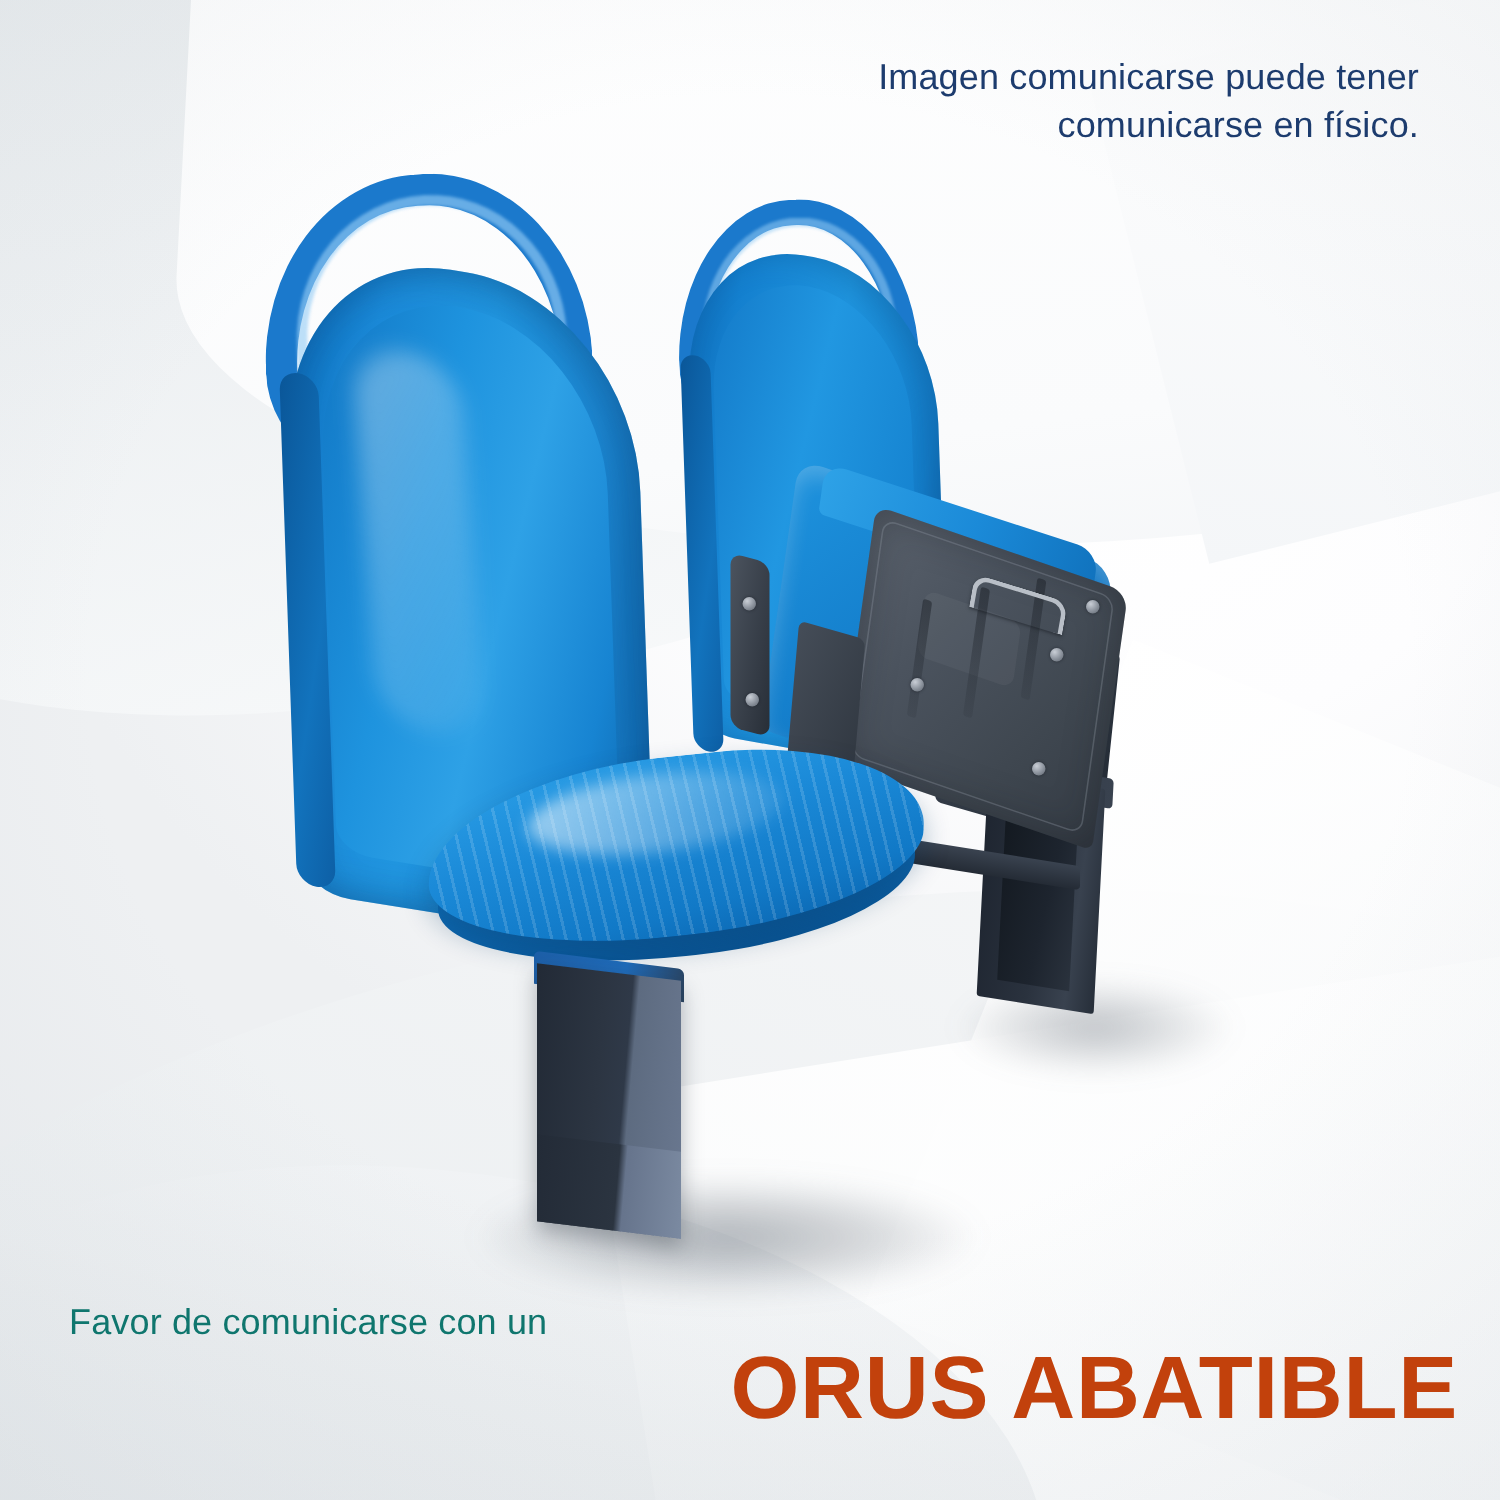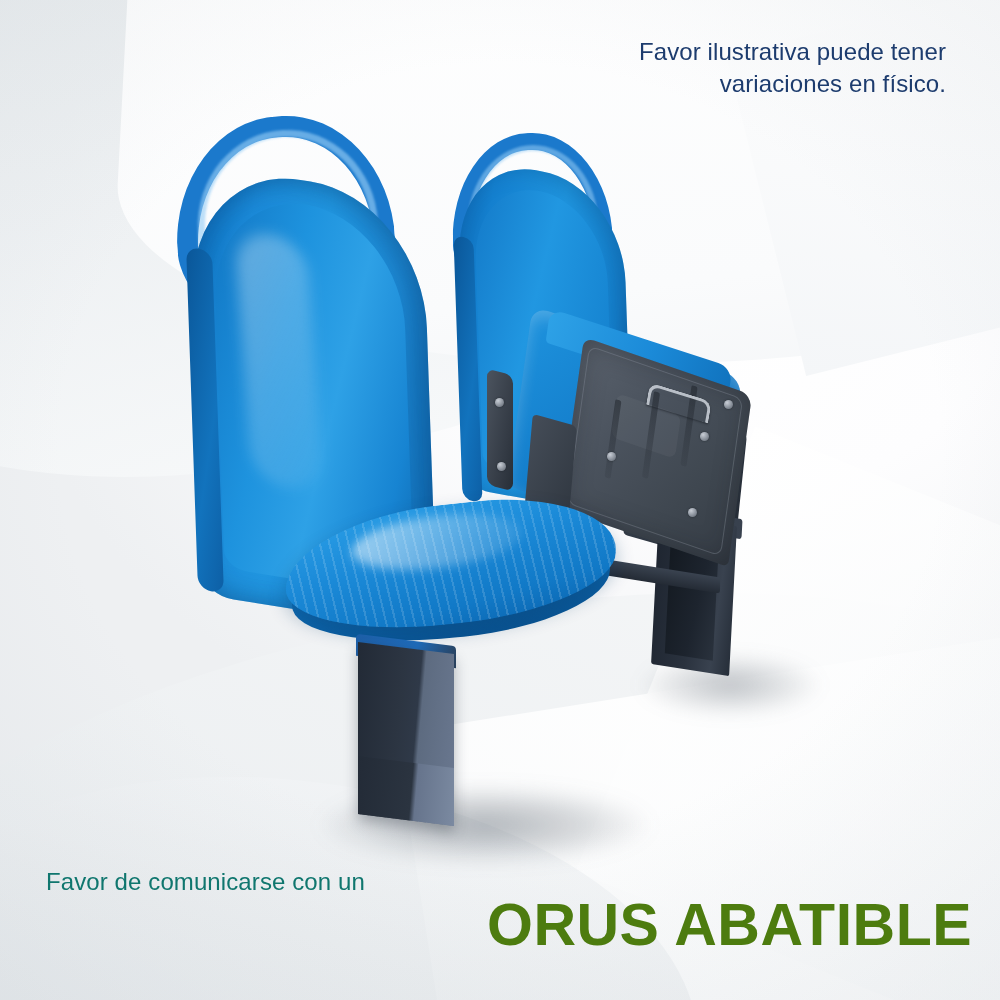--- a/index.html
+++ b/index.html
@@ -103,21 +103,21 @@
     color: #0f766e;
     font-size: 24px;
     line-height: 1.33;
     font-weight: 500;
     letter-spacing: .1px;
   }
   .product-title {
     position: absolute;
     left: 487px;
     top: 896px;
-    color: #4d7c0f;
+    color: #c2410c;
     font-size: 59px;
     font-weight: bold;
     letter-spacing: .5px;
     line-height: 1;
     white-space: nowrap;
   }
 
   
   .stage {
     position: absolute;
@@ -465,22 +465,22 @@
     <div class="part s1-seat"></div>
     <div class="part s1-seat-gloss"></div>
 
     <div class="part leg-front-top"></div>
     <div class="part leg-front"></div>
     <div class="part leg-front-bottomcap"></div>
 
   </div>
 
   <div class="note-top">
-    <div>Favor ilustrativa puede tener</div>
-    <div>variaciones en físico.</div>
+    <div>Imagen comunicarse puede tener</div>
+    <div>comunicarse en físico.</div>
   </div>
 
   <div class="note-bottom">
     <div>Favor de comunicarse con un</div>
   </div>
 
   <div class="product-title">ORUS ABATIBLE</div>
 
 </div>
 

